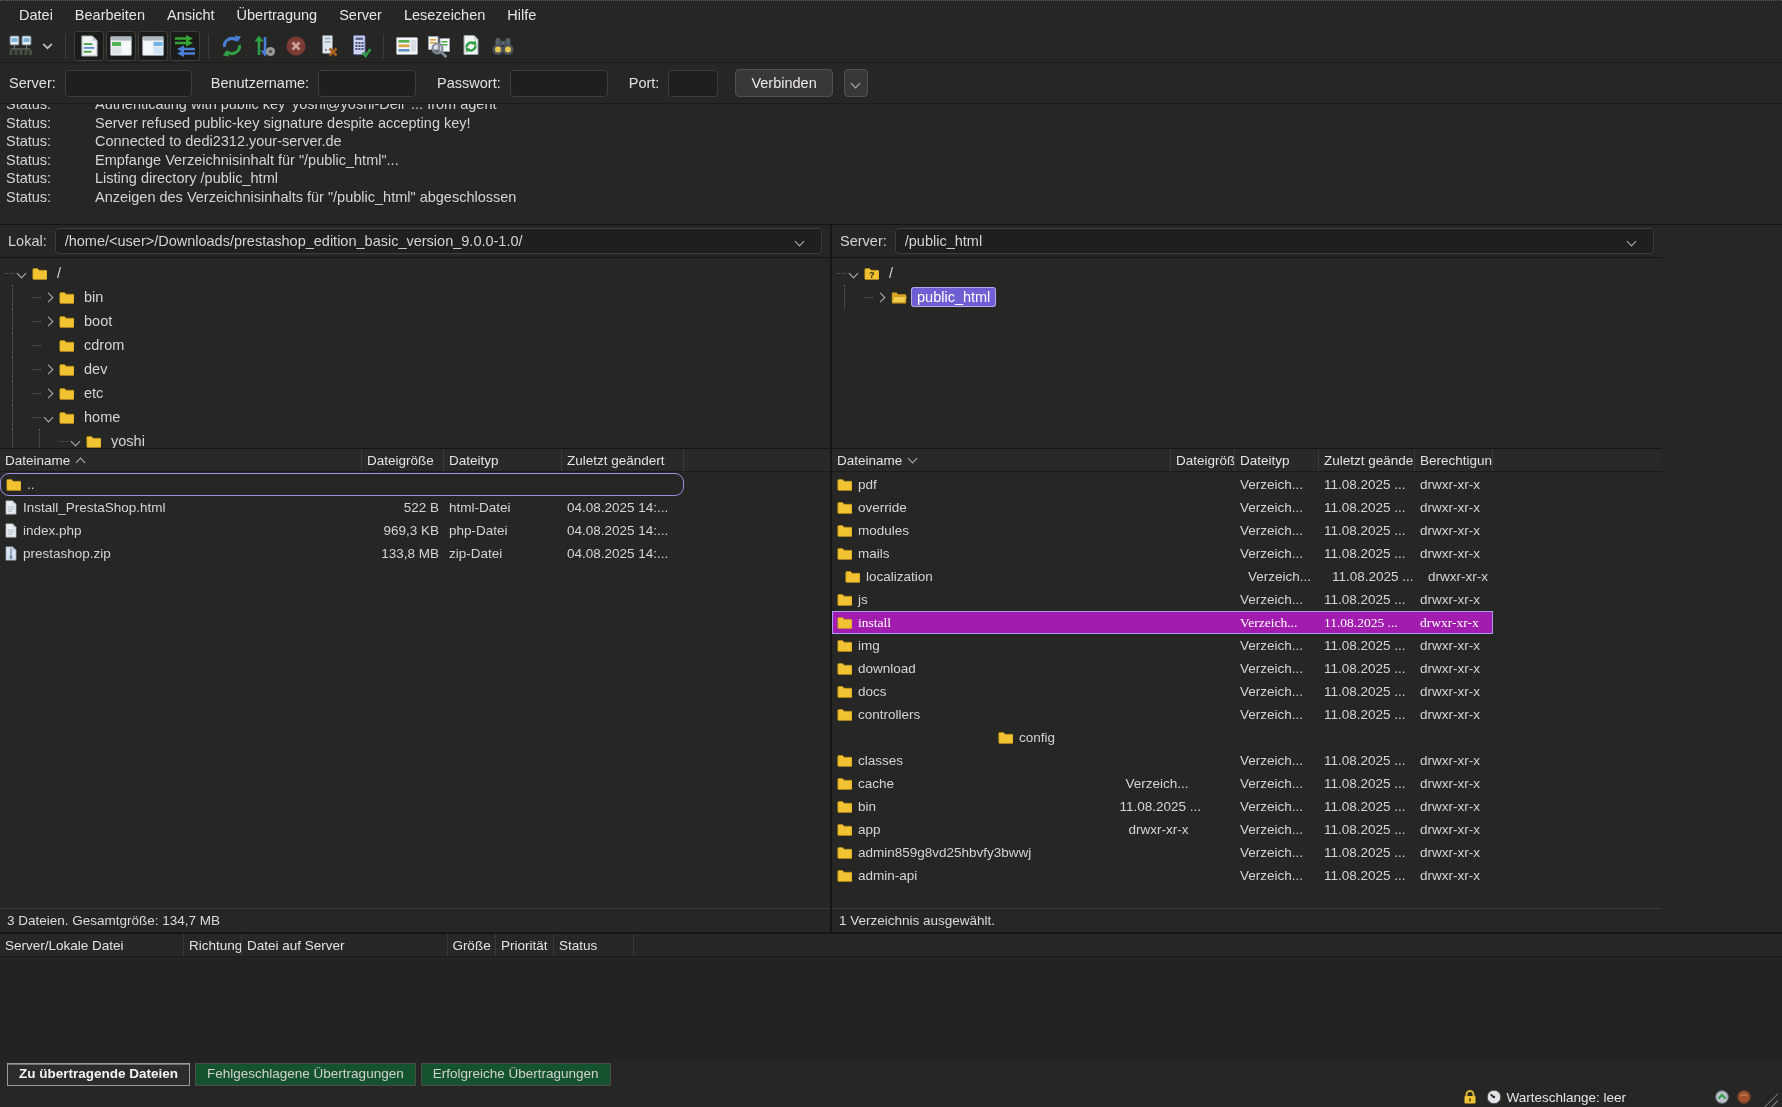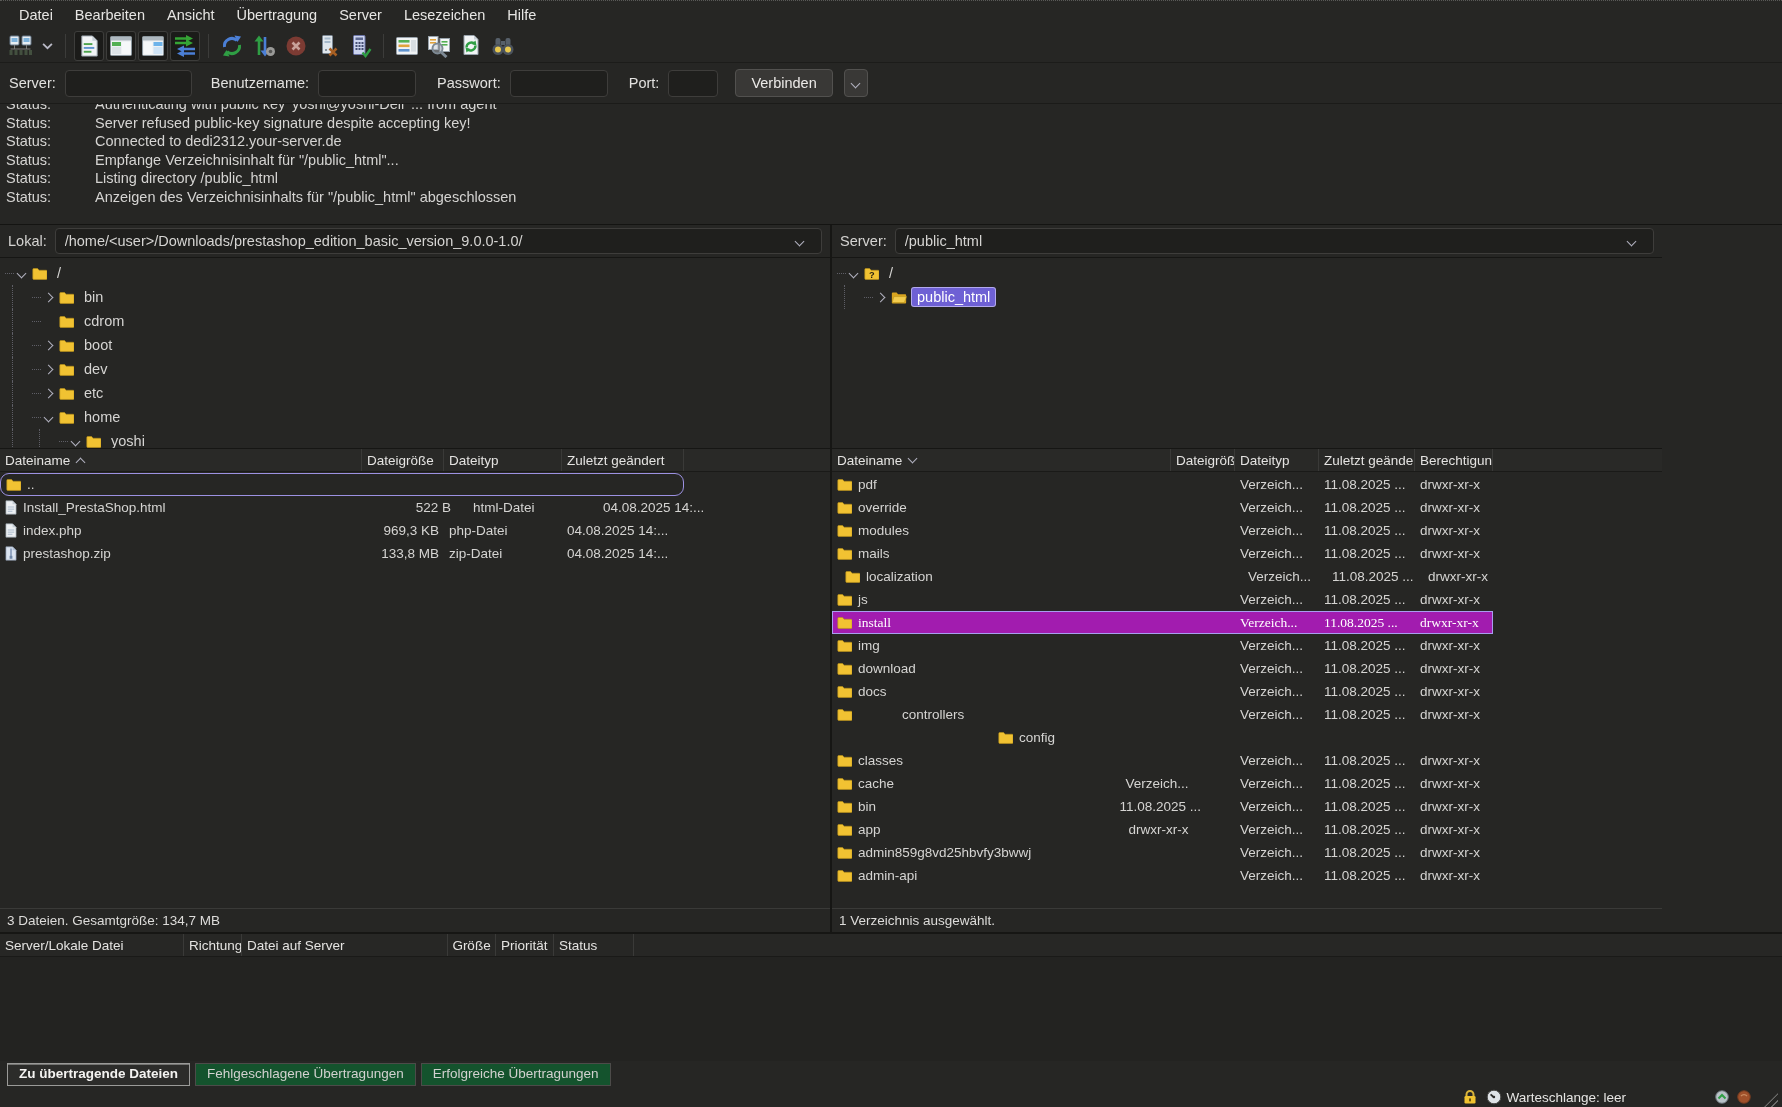--- a/index.html
+++ b/index.html
@@ -384,40 +384,40 @@
             <span class="tree-icon">
               <svg width="15" height="13" viewBox="0 0 16 14">
                 <path d="M0.8 2.6 a1 1 0 0 1 1-1 h4.1 l1.6 1.9 h7.7 a1 1 0 0 1 1 1 v7.9 a1 1 0 0 1-1 1 H1.8 a1 1 0 0 1-1-1 z" fill="#f1c232" stroke="#b8921a" stroke-width="0.7"></path>
               </svg>
             </span>
             <span class="tree-label">bin</span>
           </div>
           <div class="tree-row">
             <span class="guide"></span>
             <span class="hline"></span>
+            <span class="chevbox">
+              <span class="chev collapsed"></span>
+            </span>
+            <span class="tree-icon">
+              <svg width="15" height="13" viewBox="0 0 16 14">
+                <path d="M0.8 2.6 a1 1 0 0 1 1-1 h4.1 l1.6 1.9 h7.7 a1 1 0 0 1 1 1 v7.9 a1 1 0 0 1-1 1 H1.8 a1 1 0 0 1-1-1 z" fill="#f1c232" stroke="#b8921a" stroke-width="0.7"></path>
+              </svg>
+            </span>
+            <span class="tree-label">boot</span>
+          </div>
+          <div class="tree-row">
+            <span class="guide"></span>
+            <span class="hline"></span>
             <span class="chevbox"></span>
             <span class="tree-icon">
               <svg width="15" height="13" viewBox="0 0 16 14">
                 <path d="M0.8 2.6 a1 1 0 0 1 1-1 h4.1 l1.6 1.9 h7.7 a1 1 0 0 1 1 1 v7.9 a1 1 0 0 1-1 1 H1.8 a1 1 0 0 1-1-1 z" fill="#f1c232" stroke="#b8921a" stroke-width="0.7"></path>
               </svg>
             </span>
             <span class="tree-label">cdrom</span>
-          </div>
-          <div class="tree-row">
-            <span class="guide"></span>
-            <span class="hline"></span>
-            <span class="chevbox">
-              <span class="chev collapsed"></span>
-            </span>
-            <span class="tree-icon">
-              <svg width="15" height="13" viewBox="0 0 16 14">
-                <path d="M0.8 2.6 a1 1 0 0 1 1-1 h4.1 l1.6 1.9 h7.7 a1 1 0 0 1 1 1 v7.9 a1 1 0 0 1-1 1 H1.8 a1 1 0 0 1-1-1 z" fill="#f1c232" stroke="#b8921a" stroke-width="0.7"></path>
-              </svg>
-            </span>
-            <span class="tree-label">boot</span>
           </div>
           <div class="tree-row">
             <span class="guide"></span>
             <span class="hline"></span>
             <span class="chevbox">
               <span class="chev collapsed"></span>
             </span>
             <span class="tree-icon">
               <svg width="15" height="13" viewBox="0 0 16 14">
                 <path d="M0.8 2.6 a1 1 0 0 1 1-1 h4.1 l1.6 1.9 h7.7 a1 1 0 0 1 1 1 v7.9 a1 1 0 0 1-1 1 H1.8 a1 1 0 0 1-1-1 z" fill="#f1c232" stroke="#b8921a" stroke-width="0.7"></path>
@@ -488,21 +488,21 @@
                 <svg width="15" height="13" viewBox="0 0 16 14">
                   <path d="M0.8 2.6 a1 1 0 0 1 1-1 h4.1 l1.6 1.9 h7.7 a1 1 0 0 1 1 1 v7.9 a1 1 0 0 1-1 1 H1.8 a1 1 0 0 1-1-1 z" fill="#f1c232" stroke="#b8921a" stroke-width="0.7"></path>
                 </svg>
               </span>
               <span>..</span>
             </div>
             <div class="fcell right" style="width: 82px;"></div>
             <div class="fcell" style="width: 118px;"></div>
             <div class="fcell" style="width: 122px;"></div>
           </div>
-          <div class="frow" style="width: 684px; gap: 12px;">
+          <div class="frow" style="width: 684px;">
             <div class="fcell" style="width: 362px;">
               <span class="name-icon">
                 <svg width="12" height="15" viewBox="0 0 13 16">
                   <path d="M1 0.8 h7.2 l3.8 3.8 V15.2 H1 z" fill="#eceff2" stroke="#97a1aa" stroke-width="0.7"></path>
                   <path d="M8.2 0.8 l3.8 3.8 h-3.8 z" fill="#c3ccd3"></path>
                   <rect x="3" y="7" width="7" height="0.9" fill="#9fb2c6"></rect>
                   <rect x="3" y="9.3" width="7" height="0.9" fill="#9fb2c6"></rect>
                   <rect x="3" y="11.6" width="5" height="0.9" fill="#9fb2c6"></rect>
                 </svg>
               </span>
@@ -745,21 +745,21 @@
                 </svg>
               </span>
               <span>docs</span>
             </div>
             <div class="fcell right" style="width: 64px;"></div>
             <div class="fcell" style="width: 84px;">Verzeich...</div>
             <div class="fcell" style="width: 96px;">11.08.2025 ...</div>
             <div class="fcell" style="width: 78px;">drwxr-xr-x</div>
           </div>
           <div class="frow" style="width: 661px;">
-            <div class="fcell" style="width: 339px; gap: 44px;">
+            <div class="fcell" style="width: 339px;">
               <span class="name-icon">
                 <svg width="15" height="13" viewBox="0 0 16 14">
                   <path d="M0.8 2.6 a1 1 0 0 1 1-1 h4.1 l1.6 1.9 h7.7 a1 1 0 0 1 1 1 v7.9 a1 1 0 0 1-1 1 H1.8 a1 1 0 0 1-1-1 z" fill="#f1c232" stroke="#b8921a" stroke-width="0.7"></path>
                 </svg>
               </span>
               <span>controllers</span>
             </div>
             <div class="fcell right" style="width: 64px;"></div>
             <div class="fcell" style="width: 84px;">Verzeich...</div>
             <div class="fcell" style="width: 96px;">11.08.2025 ...</div>

